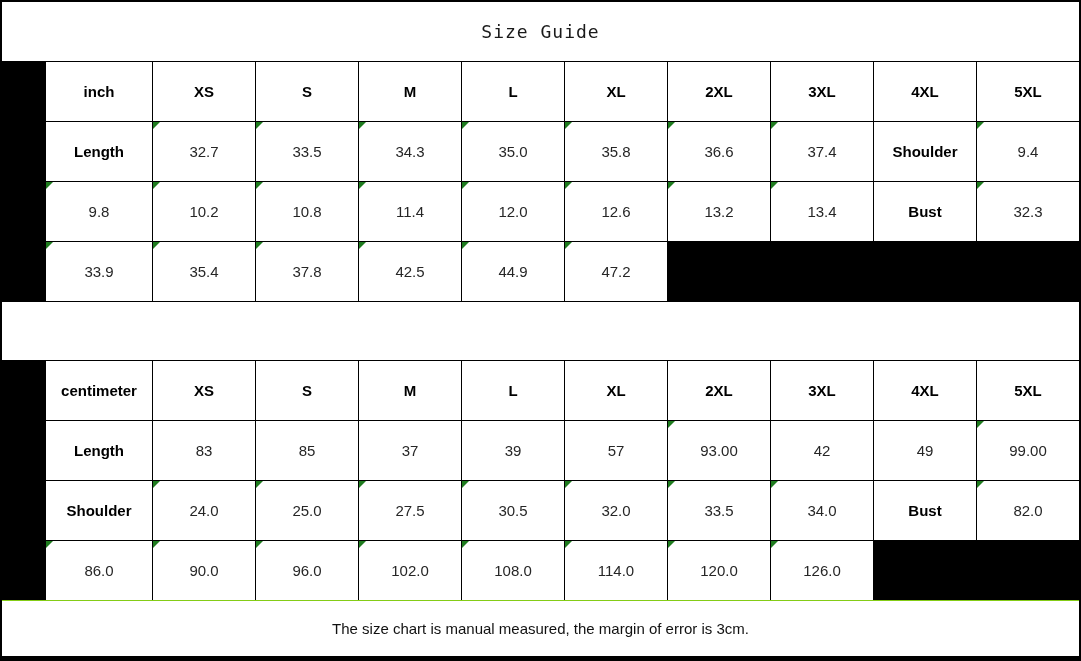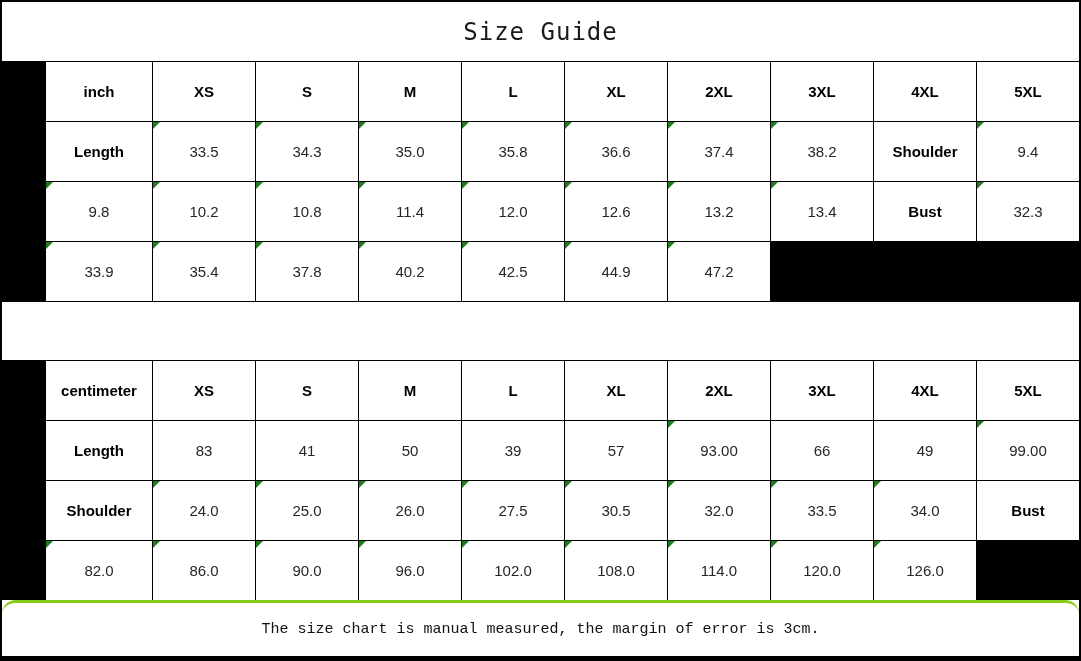--- a/index.html
+++ b/index.html
@@ -6,21 +6,21 @@
   .wrap{
     width:1081px;height:661px;box-sizing:border-box;
     border:2px solid #000;border-bottom-width:5px;
     background:#fff;display:flex;flex-direction:column;
     font-family:"Liberation Sans", sans-serif;
   }
   .title-row{
     height:59px;flex:0 0 59px;border-bottom:1px solid #000;
     display:flex;align-items:center;justify-content:center;
     font-family:"DejaVu Sans Mono", monospace;
-    font-size:24px;color:#1a1a1a;letter-spacing:1px;text-align:center;
+    font-size:18px;color:#1a1a1a;letter-spacing:1px;text-align:center;
   }
   .section{
     display:grid;
     grid-template-columns:106px repeat(9,1fr);
     grid-auto-rows:59px;
     gap:1px;background:#000;padding-left:44px;
   }
   .cell{
     position:relative;background:#fff;
     display:flex;align-items:center;justify-content:center;
@@ -30,96 +30,94 @@
   .flag{
     position:absolute;top:0;left:0;width:0;height:0;
     border-top:7px solid var(--flag,#1e7b1e);
     border-right:7px solid transparent;
   }
   .gap-row{
     height:58px;flex:0 0 58px;background:#fff;
     border-top:1px solid #000;border-bottom:1px solid #000;
   }
   .footer-row{
-    flex:1;border-top:3px solid #84cc16;
+    flex:1;border-top:1px solid #84cc16;
     display:flex;align-items:center;justify-content:center;
-    font-family:Liberation Mono, monospace;
-    font-size:15px;color:#111;border-radius:14px;
+    font-family:Liberation Sans, sans-serif;
+    font-size:15px;color:#111;
   }
 </style>
 </head>
 <body>
 
 <div class="wrap">
   <div class="title-row">Size Guide</div>
   <div class="section">
       <div class="cell head">inch</div>
       <div class="cell head">XS</div>
       <div class="cell head">S</div>
       <div class="cell head">M</div>
       <div class="cell head">L</div>
       <div class="cell head">XL</div>
       <div class="cell head">2XL</div>
       <div class="cell head">3XL</div>
       <div class="cell head">4XL</div>
       <div class="cell head">5XL</div>
       <div class="cell head">Length</div>
+      <div class="cell val"><span class="flag"></span>32.7</div>
       <div class="cell val"><span class="flag"></span>33.5</div>
       <div class="cell val"><span class="flag"></span>34.3</div>
       <div class="cell val"><span class="flag"></span>35.0</div>
       <div class="cell val"><span class="flag"></span>35.8</div>
       <div class="cell val"><span class="flag"></span>36.6</div>
       <div class="cell val"><span class="flag"></span>37.4</div>
-      <div class="cell val"><span class="flag"></span>38.2</div>
       <div class="cell head">Shoulder</div>
       <div class="cell val"><span class="flag"></span>9.4</div>
       <div class="cell val"><span class="flag"></span>9.8</div>
       <div class="cell val"><span class="flag"></span>10.2</div>
       <div class="cell val"><span class="flag"></span>10.8</div>
       <div class="cell val"><span class="flag"></span>11.4</div>
       <div class="cell val"><span class="flag"></span>12.0</div>
       <div class="cell val"><span class="flag"></span>12.6</div>
       <div class="cell val"><span class="flag"></span>13.2</div>
       <div class="cell val"><span class="flag"></span>13.4</div>
       <div class="cell head">Bust</div>
       <div class="cell val"><span class="flag"></span>32.3</div>
       <div class="cell val"><span class="flag"></span>33.9</div>
       <div class="cell val"><span class="flag"></span>35.4</div>
       <div class="cell val"><span class="flag"></span>37.8</div>
-      <div class="cell val"><span class="flag"></span>40.2</div>
       <div class="cell val"><span class="flag"></span>42.5</div>
       <div class="cell val"><span class="flag"></span>44.9</div>
       <div class="cell val"><span class="flag"></span>47.2</div>
     </div>
   <div class="gap-row"></div>
   <div class="section">
       <div class="cell head">centimeter</div>
       <div class="cell head">XS</div>
       <div class="cell head">S</div>
       <div class="cell head">M</div>
       <div class="cell head">L</div>
       <div class="cell head">XL</div>
       <div class="cell head">2XL</div>
       <div class="cell head">3XL</div>
       <div class="cell head">4XL</div>
       <div class="cell head">5XL</div>
       <div class="cell head">Length</div>
       <div class="cell val">83</div>
-      <div class="cell val">41</div>
-      <div class="cell val">50</div>
+      <div class="cell val">85</div>
+      <div class="cell val">37</div>
       <div class="cell val">39</div>
       <div class="cell val">57</div>
       <div class="cell val"><span class="flag"></span>93.00</div>
-      <div class="cell val">66</div>
+      <div class="cell val">42</div>
       <div class="cell val">49</div>
       <div class="cell val"><span class="flag"></span>99.00</div>
       <div class="cell head">Shoulder</div>
       <div class="cell val"><span class="flag"></span>24.0</div>
       <div class="cell val"><span class="flag"></span>25.0</div>
-      <div class="cell val"><span class="flag"></span>26.0</div>
       <div class="cell val"><span class="flag"></span>27.5</div>
       <div class="cell val"><span class="flag"></span>30.5</div>
       <div class="cell val"><span class="flag"></span>32.0</div>
       <div class="cell val"><span class="flag"></span>33.5</div>
       <div class="cell val"><span class="flag"></span>34.0</div>
       <div class="cell head">Bust</div>
       <div class="cell val"><span class="flag"></span>82.0</div>
       <div class="cell val"><span class="flag"></span>86.0</div>
       <div class="cell val"><span class="flag"></span>90.0</div>
       <div class="cell val"><span class="flag"></span>96.0</div>

